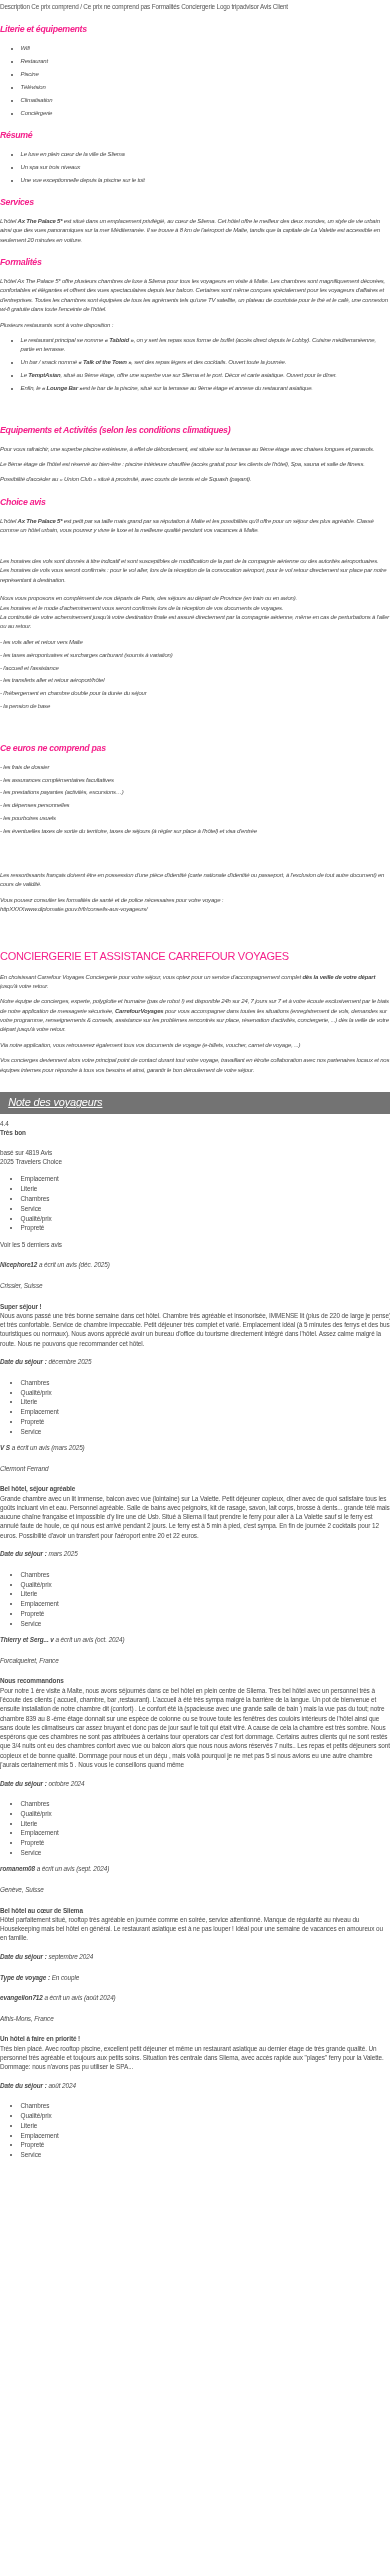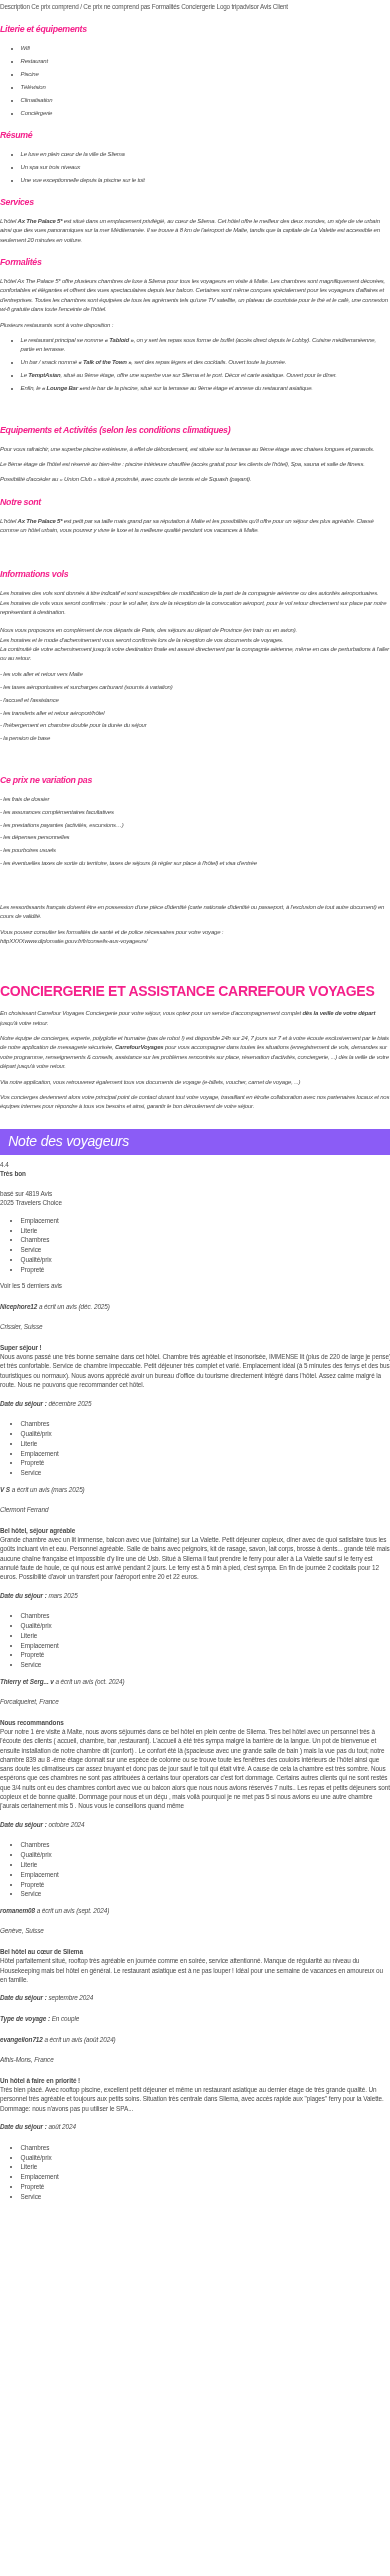--- a/index.html
+++ b/index.html
@@ -21,36 +21,37 @@
   .tabs span { cursor: pointer; }
   h2.sec {
     font-family: "Liberation Sans", sans-serif;
     font-style: italic;
     font-weight: bold;
     color: #f5218b;
     font-size: 8.8px;
     margin: 11.3px 0 7.2px 0;
     letter-spacing: -0.3px;
   }
-  h2.sec.upper { font-style: normal; font-size: 14px; font-weight: bold; margin-top: 34px; }
+  h2.sec.upper { font-style: normal; font-size: 11px; font-weight: normal; margin-top: 34px; }
   .it { font-style: italic; letter-spacing: -0.2px; }
   ul.bul { margin: 0; padding-left: 20.6px; list-style: disc; }
   ul.bul li { margin: 0 0 3.6px 0; font-style: italic; letter-spacing: -0.2px; }
   p { margin: 0 0 6.2px 0; }
   .dash { margin: 0; }
   .dash div { font-style: italic; margin-bottom: 3.6px; letter-spacing: -0.2px; }
   .gap-lg { height: 15.5px; }
   .banner {
-    background: #8b5cf6;
+    background: #737373;
     color: #ffffff;
     font-style: italic;
-    font-size: 14px;
+    font-size: 11px;
     padding: 2.1px 8.2px;
     margin: 17.5px 0 5.2px 0;
     letter-spacing: -0.2px;
+    text-decoration: underline;
   }
   .rev { font-size: 6.4px; line-height: 1.45; letter-spacing: -0.1px; }
   .rev ul { margin: 0 0 7.2px 0; padding-left: 20.6px; }
   .rev ul li { margin: 0 0 0.5px 0; }
   .rev .meta { font-style: italic; margin: 0 0 11.3px 0; }
   .rev .loc { font-style: italic; margin: 0 0 11.3px 0; }
   .rev .title { font-weight: bold; margin: 0; }
   .rev .body { margin: 0 0 9.3px 0; }
   .rev .date { font-style: italic; margin: 0 0 11.3px 0; }
   .rev .link { margin: 0 0 11.3px 0; cursor: pointer; }
@@ -100,39 +101,38 @@
     <li><span>Le </span><b class="bi">TemptAsian</b><span>, situé au 9ème étage, offre une superbe vue sur Sliema et le port. Décor et carte asiatique. Ouvert pour le dîner.</span></li>
     <li><span>Enfin, le </span><b class="bi">« Lounge Bar »</b><span>est le bar de la piscine, situé sur la terrasse au 9ème étage et annexe du restaurant asiatique.</span></li>
   </ul>
   <div class="gap-lg"></div>
 
   <h2 class="sec">Equipements et Activités (selon les conditions climatiques)</h2>
   <p class="it">Pour vous rafraichir, une superbe piscine extérieure, à effet de débordement, est située sur la terrasse au 9ème étage avec chaises longues et parasols.</p>
   <p class="it">Le 8ème étage de l'hôtel est réservé au bien-être : piscine intérieure chauffée (accès gratuit pour les clients de l'hôtel), Spa, sauna et salle de fitness.</p>
   <p class="it">Possibilité d'accéder au « Union Club » situé à proximité, avec courts de tennis et de Squash (payant).</p>
 
-  <h2 class="sec">Notre sont</h2>
+  <h2 class="sec">Choice avis</h2>
   <p class="it"><span>L'hôtel </span><b class="bi">Ax The Palace 5*</b><span> est petit par sa taille mais grand par sa réputation à Malte et les possibilités qu'il offre pour un séjour des plus agréable. Classé comme un hôtel urbain, vous pourrez y vivre le luxe et la meilleure qualité pendant vos vacances à Malte.</span></p>
   <div class="gap-lg"></div>
 
-  <h2 class="sec">Informations vols</h2>
   <p class="it"><span>Les horaires des vols sont donnés à titre indicatif et sont susceptibles de modification de la part de la compagnie aérienne ou des autorités aéroportuaires.</span><br><span>Les horaires de vols vous seront confirmés : pour le vol aller, lors de la réception de la convocation aéroport, pour le vol retour directement sur place par notre représentant à destination.</span></p>
   <p class="it" style="margin-top:9.3px"><span>Nous vous proposons en complément de nos départs de Paris, des séjours au départ de Province (en train ou en avion).</span><br><span>Les horaires et le mode d'acheminement vous seront confirmés lors de la réception de vos documents de voyages.</span><br><span>La continuité de votre acheminement jusqu'à votre destination finale est assuré directement par la compagnie aérienne, même en cas de perturbations à l'aller ou au retour.</span></p>
 
   <div class="dash">
     <div>- les vols aller et retour vers Malte</div>
     <div>- les taxes aéroportuaires et surcharges carburant (soumis à variation)</div>
     <div>- l'accueil et l'assistance</div>
     <div>- les transferts aller et retour aéroport/hôtel</div>
     <div>- l'hébergement en chambre double pour la durée du séjour</div>
     <div>- la pension de base</div>
   </div>
   <div class="gap-lg"></div>
 
-  <h2 class="sec">Ce prix ne variation pas</h2>
+  <h2 class="sec">Ce euros ne comprend pas</h2>
   <div class="dash">
     <div>- les frais de dossier</div>
     <div>- les assurances complémentaires facultatives</div>
     <div>- les prestations payantes (activités, excursions…)</div>
     <div>- les dépenses personnelles</div>
     <div>- les pourboires usuels</div>
     <div>- les éventuelles taxes de sortie du territoire, taxes de séjours (à régler sur place à l'hôtel) et visa d'entrée</div>
   </div>
   <div class="gap-lg"></div>
   <div class="gap-lg"></div>

